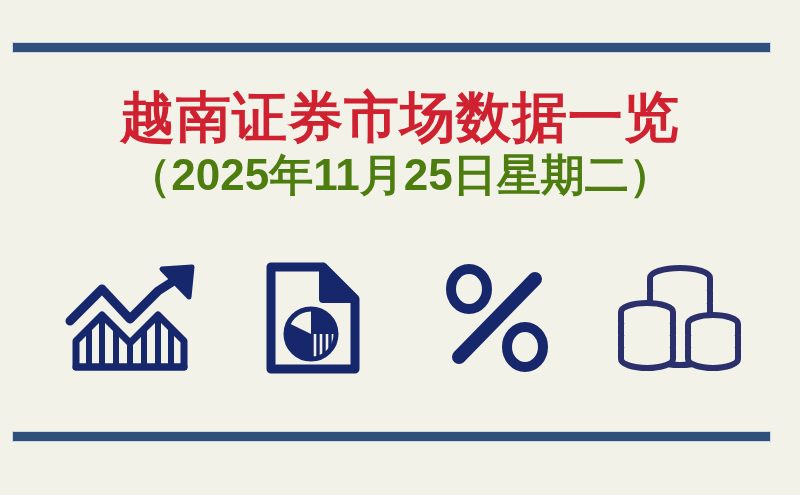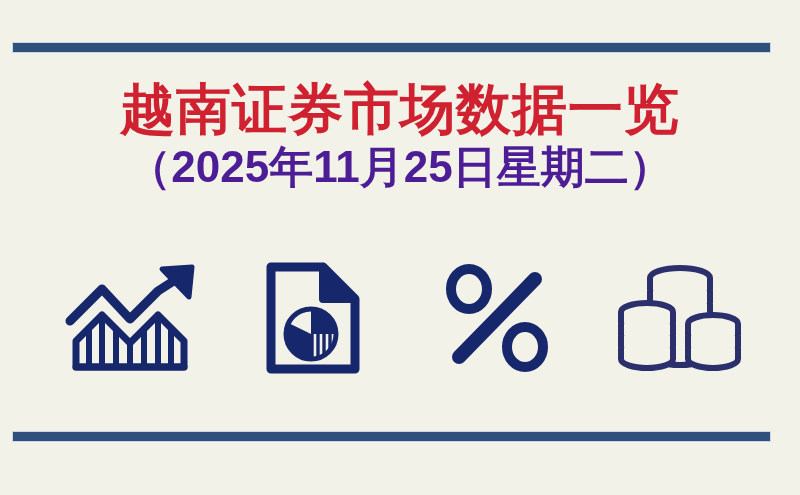--- a/index.html
+++ b/index.html
@@ -42,24 +42,25 @@
     text-align: center;
   }
   .title-main {
     display: block;
     color: #cf2130;
     font-size: 55px;
     font-weight: bold;
     line-height: 62px;
     letter-spacing: 1px;
     white-space: nowrap;
+    margin-top: 8px;
   }
   .title-sub {
     display: block;
-    color: #4c1d95;
+    color: #4d7c0f;
     font-size: 44px;
     font-weight: bold;
     line-height: 54px;
     letter-spacing: 0px;
     white-space: nowrap;
   }
 
   
   .icon-row {
     position: absolute;

